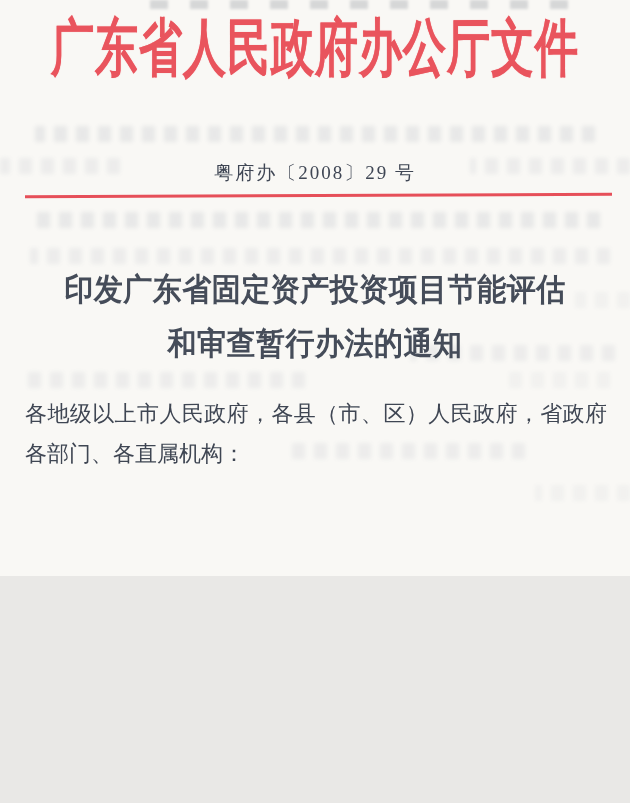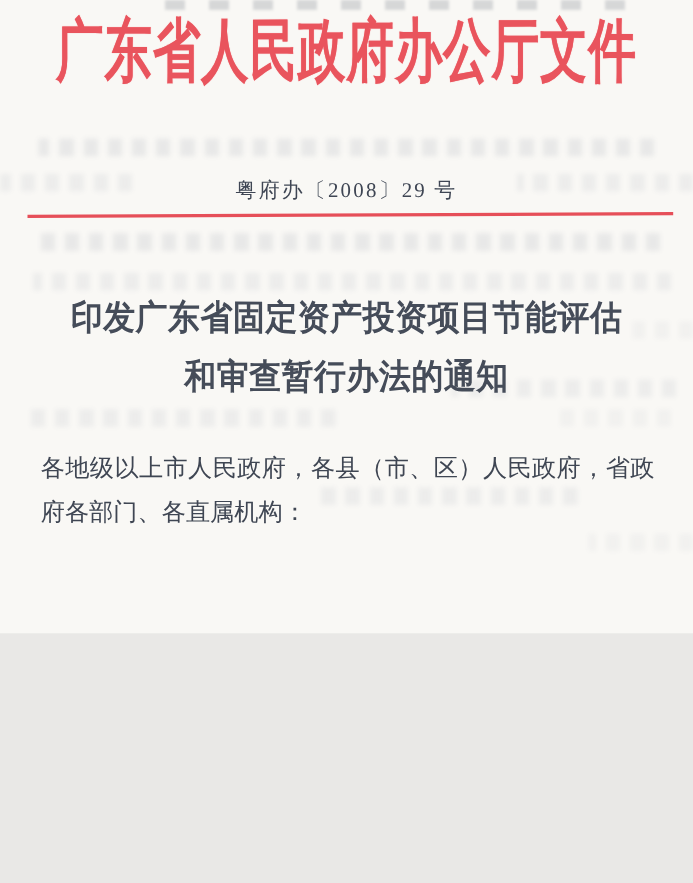--- a/index.html
+++ b/index.html
@@ -58,21 +58,21 @@
     color:#454c59;
     letter-spacing:0.5px;
     transform:scaleY(1.08);transform-origin:center top;
   }
   .body-block{
     position:absolute;top:394px;left:25px;width:582px;
     font-size:22px;line-height:40px;
     color:#3f4653;
     text-align:justify;
   }
-  .body-block p{margin:12px;}
+  .body-block p{margin:0;}
   .body-block p.indent{text-indent:2em;margin-top:8px;}
   .issue-date{
     position:absolute;top:753px;left:256px;
     font-size:21px;letter-spacing:11px;
     color:#3f4653;white-space:nowrap;
   }
   .seal{
     position:absolute;top:618px;left:316px;
     width:178px;height:178px;
     mix-blend-mode:multiply;

